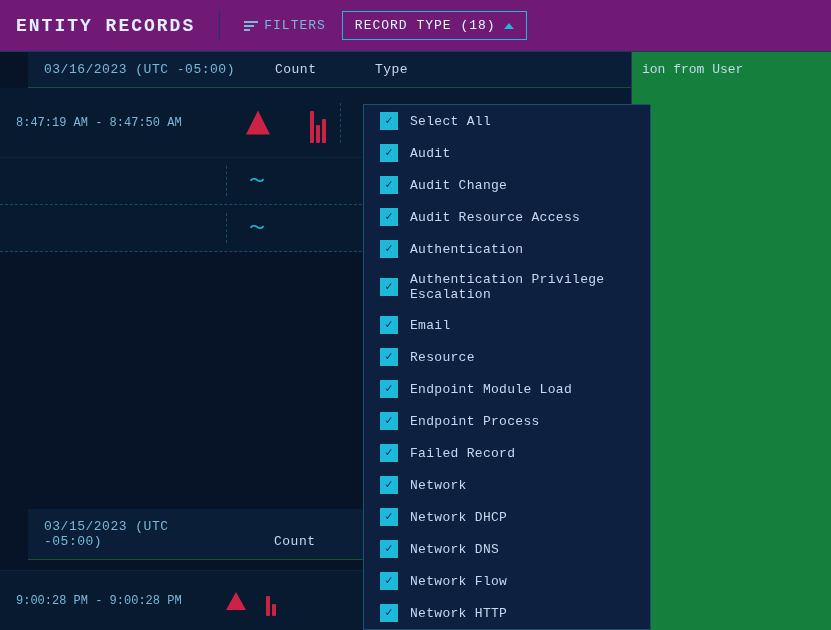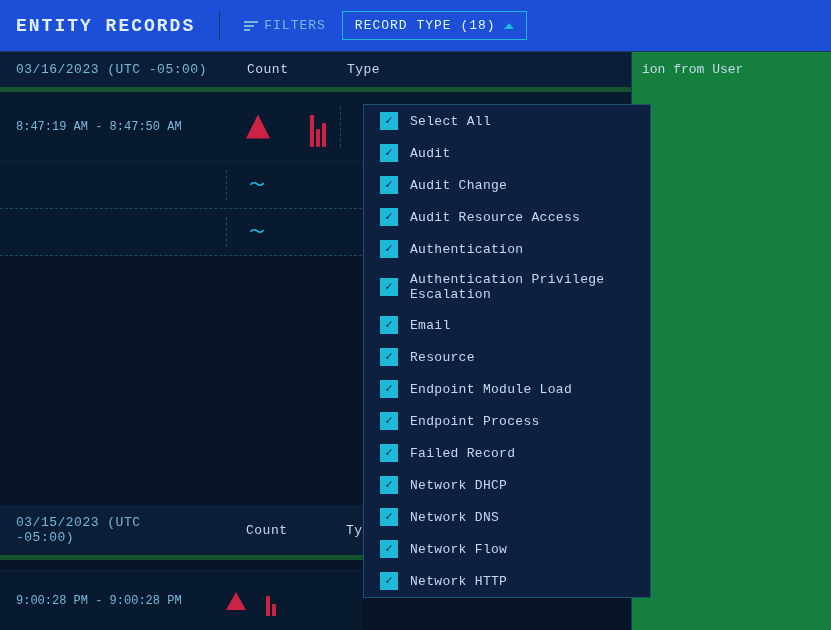--- a/index.html
+++ b/index.html
@@ -12,21 +12,21 @@
       overflow: hidden;
       position: relative;
     }
 
     
     .header {
       display: flex;
       align-items: center;
       padding: 8px 16px;
       border-bottom: 1px solid #1a3a5c;
-      background: #1d4ed8;
+      background: #701a75;
       height: 52px;
       gap: 16px;
     }
 
     .entity-title {
       font-size: 18px;
       font-weight: bold;
       letter-spacing: 2px;
       color: #e0f0ff;
       text-transform: uppercase;
@@ -98,28 +98,29 @@
     
     .table-area {
       flex: 1;
       overflow: hidden;
       position: relative;
     }
 
     
     .date-row {
       display: flex;
-      align-items: center;
+      align-items: flex-end;
       padding: 10px 16px;
       background: #0a1e38;
-      border-bottom: 5px solid #14532d;
+      border-bottom: 1px solid #14532d;
       font-size: 13px;
       color: #7ab8d8;
       letter-spacing: 0.5px;
       gap: 40px;
+      margin-left: 28px;
     }
 
     .date-row .date-label { min-width: 190px; }
     .date-row .col-count { min-width: 60px; color: #c8d8f0; }
     .date-row .col-type { color: #c8d8f0; }
 
     
     .event-row {
       display: flex;
       align-items: center;
@@ -394,20 +395,24 @@
       <div class="dropdown-item">
         <div class="checkbox"></div>
         <span>Endpoint Process</span>
       </div>
       <div class="dropdown-item">
         <div class="checkbox"></div>
         <span>Failed Record</span>
       </div>
       <div class="dropdown-item">
         <div class="checkbox"></div>
+        <span>Network</span>
+      </div>
+      <div class="dropdown-item">
+        <div class="checkbox"></div>
         <span>Network DHCP</span>
       </div>
       <div class="dropdown-item">
         <div class="checkbox"></div>
         <span>Network DNS</span>
       </div>
       <div class="dropdown-item">
         <div class="checkbox"></div>
         <span>Network Flow</span>
       </div>

